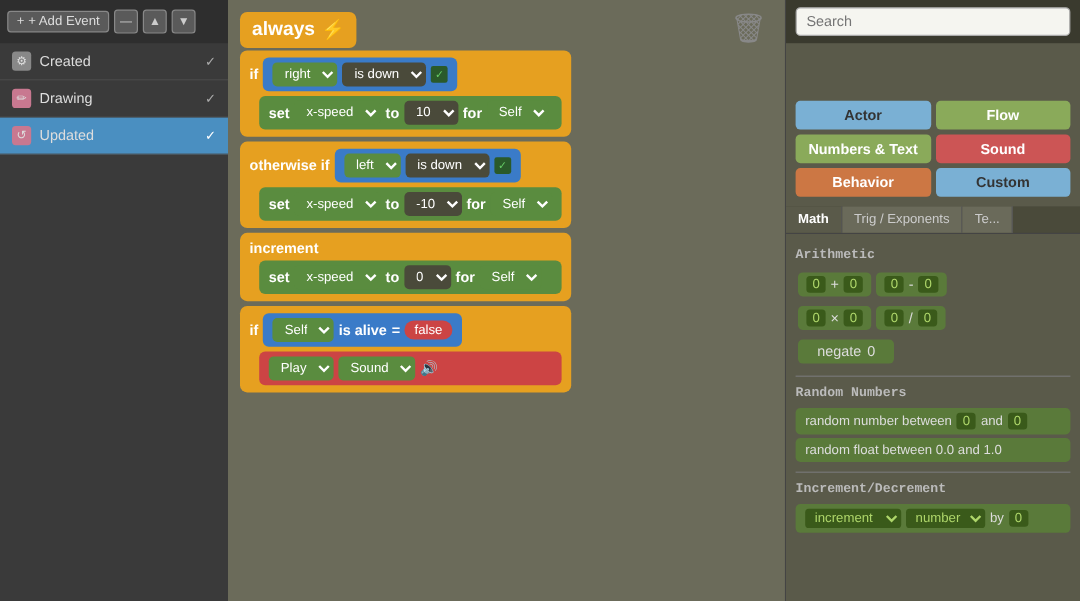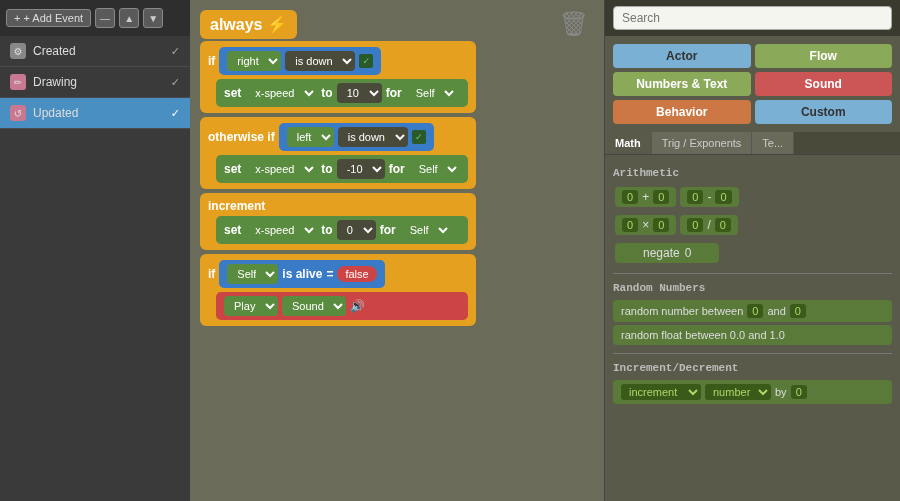--- a/index.html
+++ b/index.html
@@ -226,21 +226,21 @@
       margin-left: 8px;
     }
 
     .sound-icon {
       color: #faa;
       font-size: 12px;
     }
 
     
     .right-panel {
-      width: 296px;
+      width: 246px;
       background: #5a5a4a;
       display: flex;
       flex-direction: column;
       flex-shrink: 0;
       border-left: 1px solid #444;
     }
 
     .search-bar {
       background: #3a3a2e;
       padding: 6px 8px;
@@ -253,20 +253,21 @@
       padding: 4px 8px;
       font-size: 12px;
       outline: none;
     }
 
     .category-grid {
       display: grid;
       grid-template-columns: 1fr 1fr;
       gap: 4px;
       padding: 8px;
+      margin-top: 40px;
     }
 
     .cat-btn {
       padding: 5px 8px;
       border-radius: 4px;
       border: none;
       font-size: 12px;
       font-weight: bold;
       cursor: pointer;
       text-align: center;
@@ -334,21 +335,21 @@
     .math-block .op {
       color: #ddd;
       font-size: 12px;
     }
 
     .negate-block {
       display: inline-flex;
       align-items: center;
       background: #5a7a3a;
       border-radius: 4px;
-      padding: 3px 28px;
+      padding: 3px 16px;
       gap: 5px;
       margin: 2px;
       cursor: pointer;
       color: #ddd;
       font-size: 12px;
     }
 
     .section-divider {
       height: 1px;
       background: #777;

